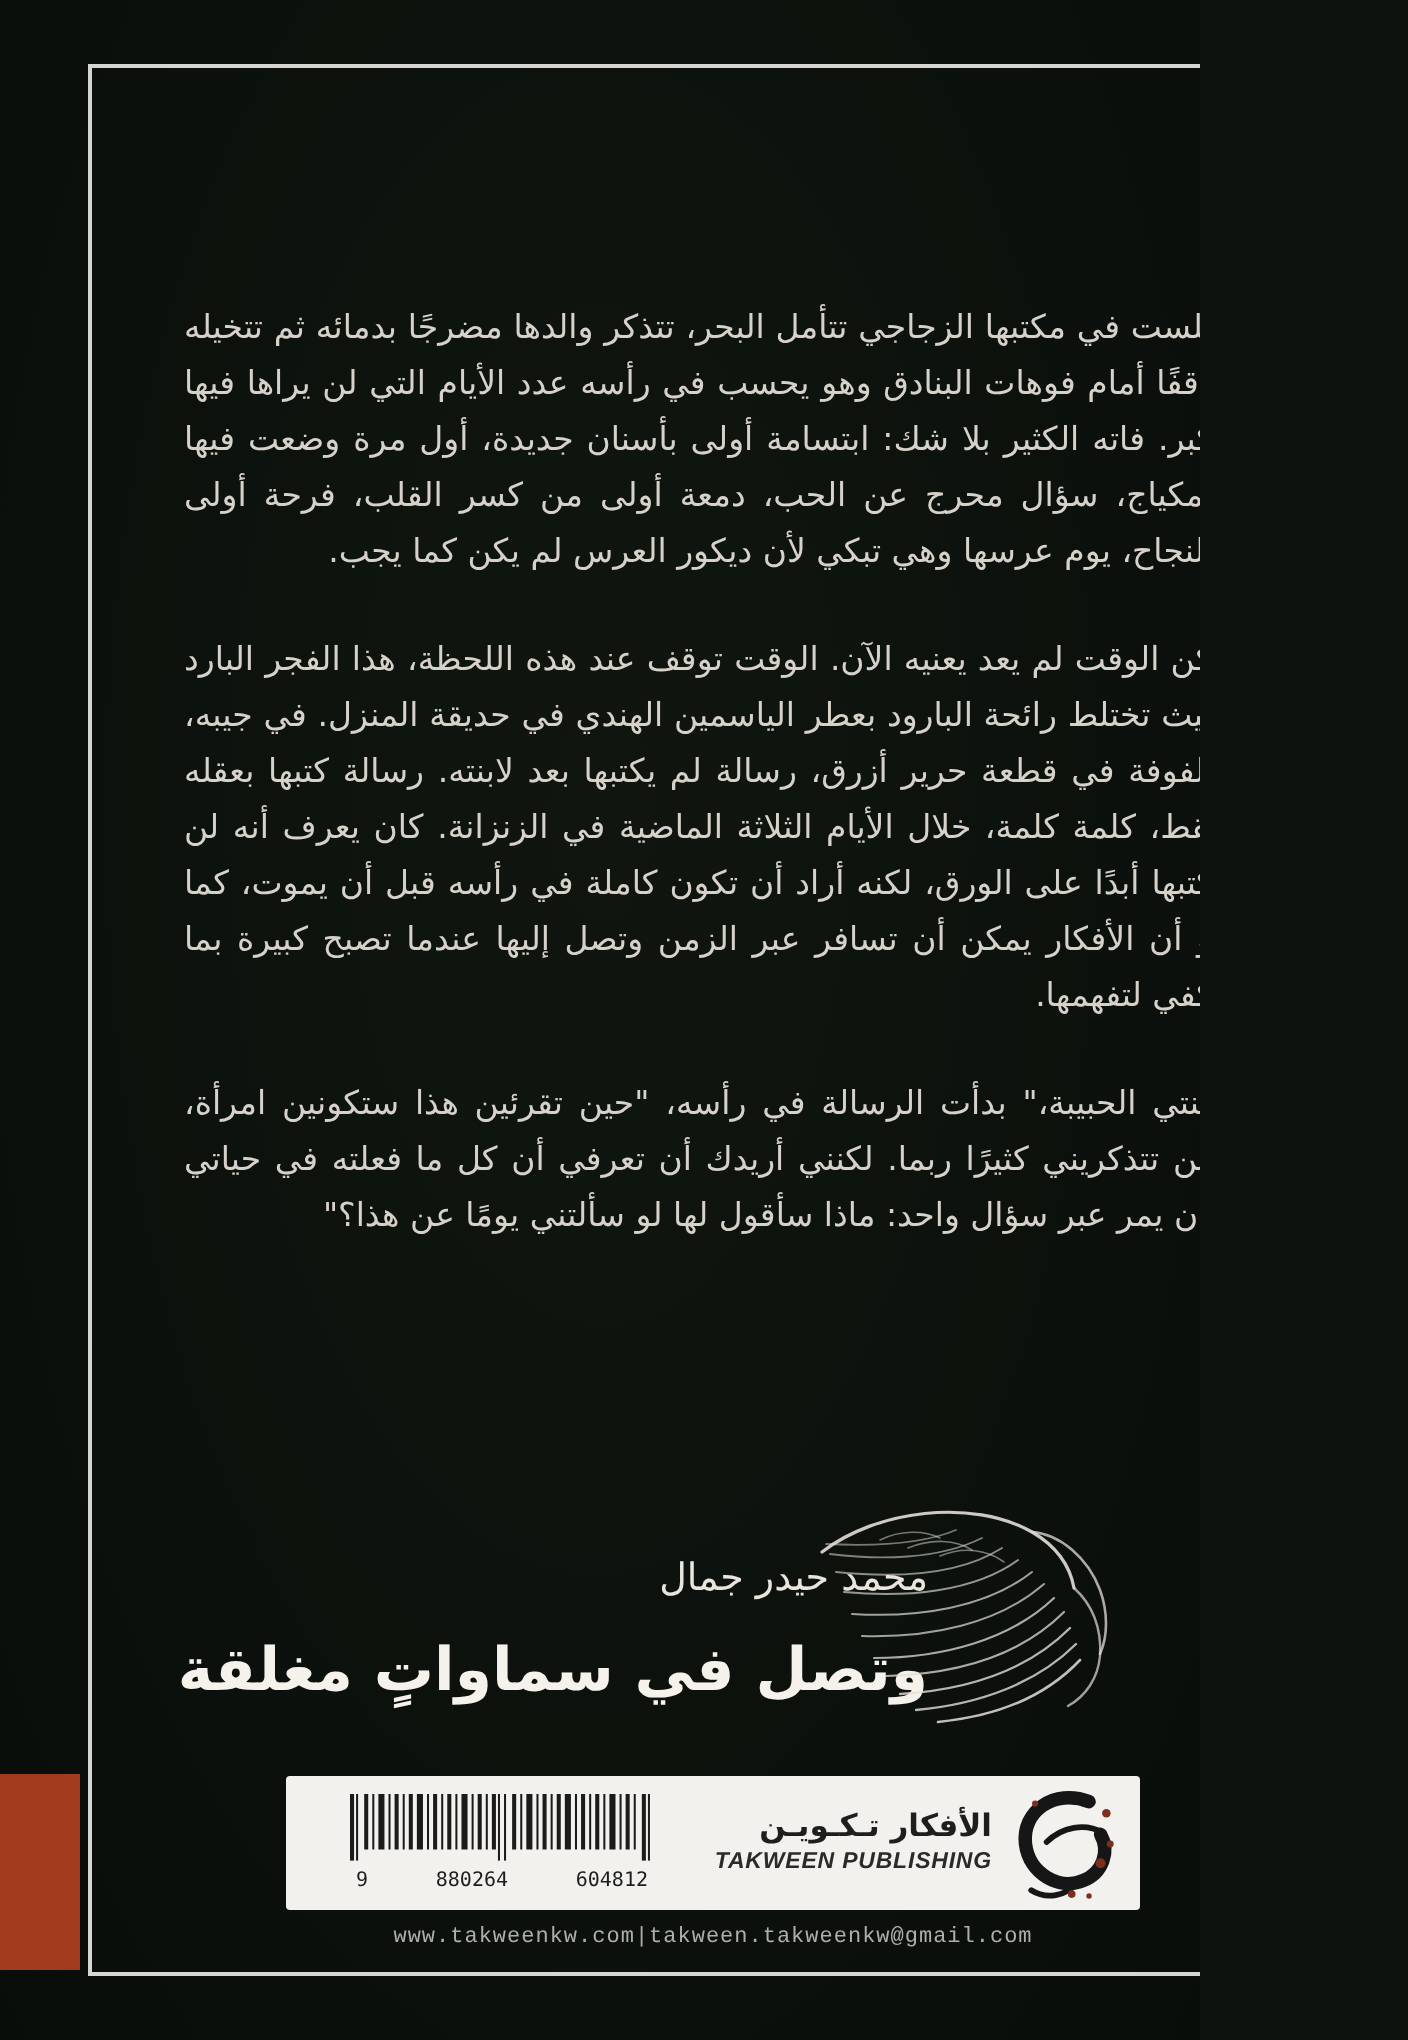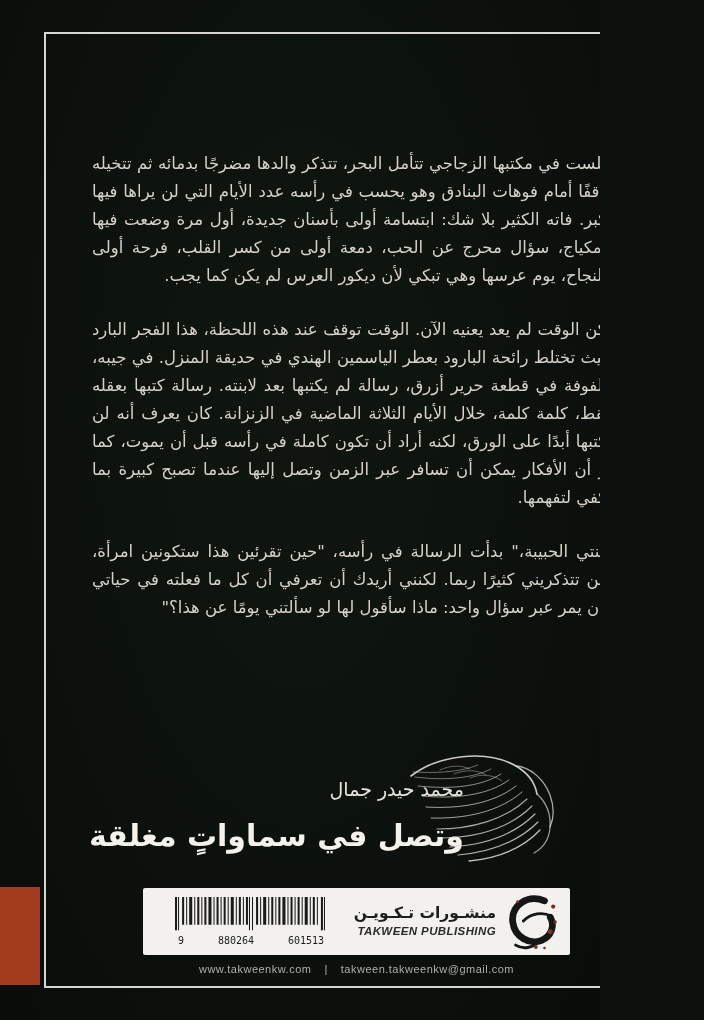--- a/index.html
+++ b/index.html
@@ -30,21 +30,21 @@
   .barcode-digits{display:flex;justify-content:space-between;padding:0 3px;margin-top:1px;
     font-family:"DejaVu Sans Mono",monospace;font-size:10px;color:#1c1c1c;}
   .pub-right{display:flex;align-items:center;gap:10px;}
   .pub-names{text-align:right;}
   .pub-ar{direction:rtl;font-weight:bold;font-size:15.5px;color:#1e1e1e;line-height:1.25;}
   .pub-en{font-family:"Liberation Sans",sans-serif;font-weight:bold;font-size:11.5px;
     letter-spacing:0.4px;color:#2a2a2a;line-height:1.3;font-style:italic;}
   .logo-svg{width:52px;height:56px;display:block;}
 
   .footer-line{position:absolute;left:44px;top:963px;width:625px;display:flex;
-    justify-content:center;gap:13px;font-family:Liberation Sans, sans-serif;
+    justify-content:center;gap:0;font-family:Liberation Mono, monospace;
     font-size:11px;letter-spacing:0.5px;color:#aeafa9;}
 </style>
 </head>
 <body>
 
 <div class="page">
   <div class="frame"></div>
   <div class="spine-accent"></div>
 
   <div class="body-text">
@@ -123,26 +123,26 @@
           <rect x="133" y="0" width="1" height="30"></rect>
             <rect x="136" y="0" width="2" height="30"></rect>
           <rect x="140" y="0" width="1" height="30"></rect>
           <rect x="144" y="0" width="2" height="36"></rect>
             <rect x="147" y="0" width="1" height="36"></rect>
         </g>
       </svg>
       <div class="barcode-digits">
         <span>9</span>
         <span>880264</span>
-        <span>601513</span>
+        <span>604812</span>
       </div>
     </div>
     <div class="pub-right">
       <div class="pub-names">
-        <div class="pub-ar">منشـورات تـكـويـن</div>
+        <div class="pub-ar">الأفكار تـكـويـن</div>
         <div class="pub-en">TAKWEEN PUBLISHING</div>
       </div>
       <svg class="logo-svg" viewBox="0 0 54 58" aria-hidden="true">
         <path d="M40,7 C22,0 5,12 7,29 C9,45 25,53 37,48 C47,44 51,33 46,24" fill="none" stroke="#161616" stroke-width="7" stroke-linecap="round"></path>
         <path d="M18,28 C26,20 38,18 47,23" fill="none" stroke="#161616" stroke-width="3" stroke-linecap="round"></path>
         <path d="M34,49 C28,56 18,58 10,53" fill="none" stroke="#161616" stroke-width="3" stroke-linecap="round"></path>
         <g fill="#7c2f1c">
           <circle cx="49" cy="13" r="2.2"></circle>
             <circle cx="46" cy="39" r="2.6"></circle>
           <circle cx="31" cy="55" r="2"></circle>

